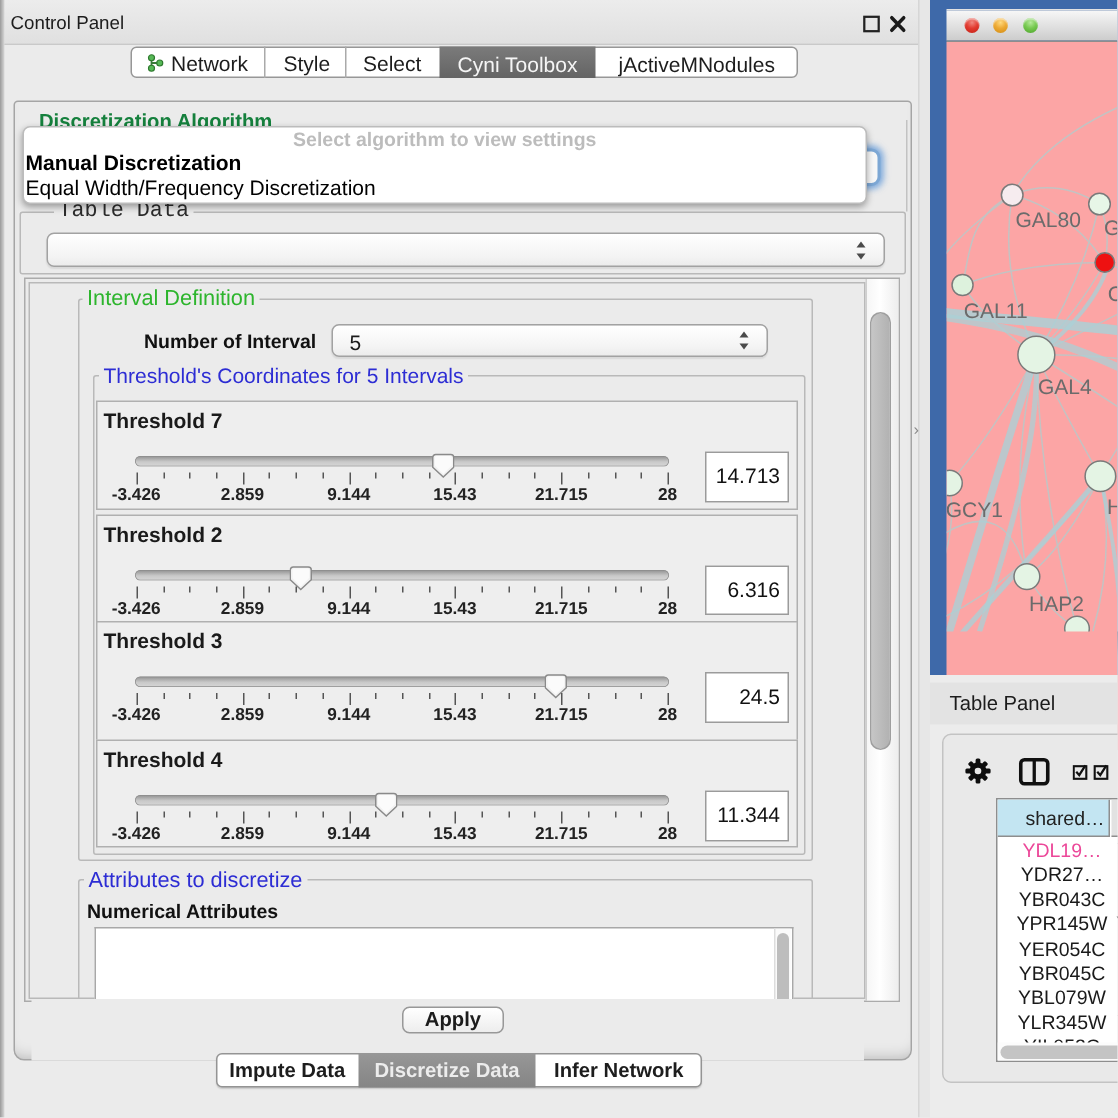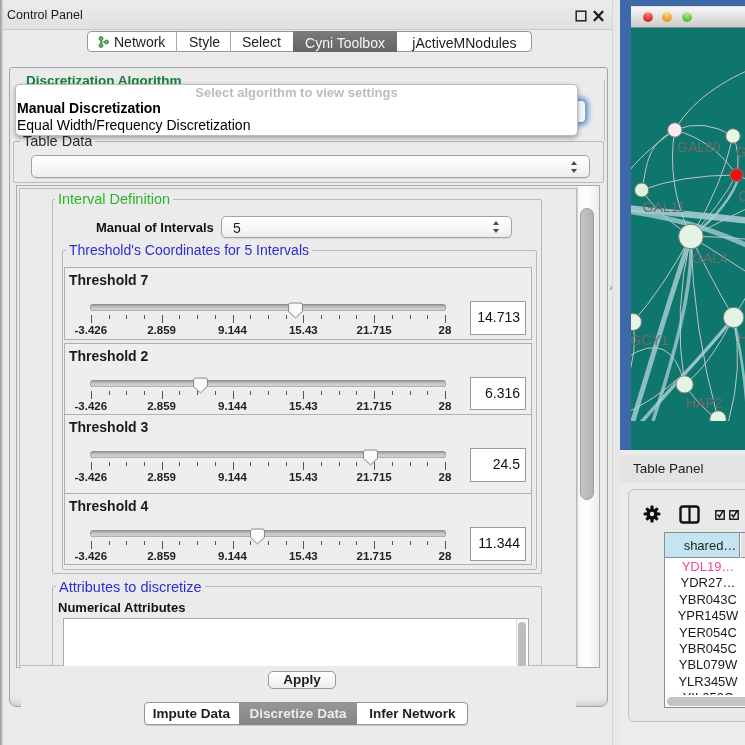--- a/index.html
+++ b/index.html
@@ -63,35 +63,35 @@
 
 <div class="abs" style="left:9px;top:67px;width:599px;height:640px;border:1px solid #a5a5a5;border-radius:3px 3px 7px 7px;background:#ebebeb;box-shadow:inset 0 -8px 10px -8px rgba(0,0,0,0.25);"></div>
 
 <div class="abs" style="left:26px;top:73px;font-size:13.5px;font-weight:bold;color:#15803d;">Discretization Algorithm</div>
 
 <div class="abs" style="left:570px;top:99px;width:17px;height:25px;border-radius:6px;background:#f7f7f7;border:2px solid #7da7d4;box-shadow:0 0 4px 2px rgba(85,145,215,0.75);"></div>
 
 <div class="abs" style="left:604px;top:80px;width:1px;height:61px;background:#c2c2c2;"></div>
 
 <div class="groupline" style="left:13px;top:141px;width:591px;height:42px;"></div>
-<div class="gtitle" style="left:20px;top:134px;color:#2c2c2c;">Table Data</div>
+<div class="gtitle" style="left:36px;top:134px;color:#2c2c2c;font-family:Liberation Mono, monospace;">Table Data</div>
 <div class="combo abs" style="left:31px;top:155px;width:559px;height:23px;">
   <div class="spin"></div>
 </div>
 
 <div class="abs" style="left:16px;top:185px;width:584px;height:483px;border:1px solid #ababab;"></div>
 <div class="abs" style="left:19px;top:188px;width:558px;height:478px;border:1px solid #b9b9b9;background:#ebebeb;"></div>
 
 <div class="abs" style="left:577px;top:186px;width:22px;height:481px;background:linear-gradient(90deg,#f6f6f6,#ffffff 40%,#ededed);border-left:1px solid #cfcfcf;"></div>
 <div class="abs" style="left:580px;top:208px;width:14px;height:292px;background:linear-gradient(90deg,#c6c6c6,#b2b2b2);border:1px solid #9f9f9f;border-radius:7px;"></div>
 
 <div class="groupline" style="left:52px;top:199px;width:490px;height:375px;"></div>
 <div class="gtitle" style="left:55px;top:192px;color:#2db52d;">Interval Definition</div>
 
-<div class="abs" style="left:96px;top:220px;font-size:13px;font-weight:bold;color:#111;">Manual of Intervals</div>
+<div class="abs" style="left:96px;top:220px;font-size:13px;font-weight:bold;color:#111;">Number of Interval</div>
 <div class="combo abs" style="left:221px;top:216px;width:291px;height:22px;">
   <div class="abs" style="left:11px;top:3px;font-size:14px;color:#1b1b1b;">5</div>
   <div class="spin"></div>
 </div>
 
 <div class="groupline" style="left:62px;top:250px;width:475px;height:320px;"></div>
 <div class="gtitle" style="left:66px;top:243px;color:#2d2dd4;font-size:14px;">Threshold's Coordinates for 5 Intervals</div>
 
 <div class="tbox" style="top:267px;height:72.5px;">
   <div class="tt">Threshold 7</div>
@@ -282,21 +282,21 @@
 
 <div class="abs" style="left:620px;top:0;width:125px;height:450px;background:#3e69a9;"></div>
 
 <div class="abs" style="left:631px;top:6px;width:114px;height:22px;background:linear-gradient(#f7f7f7,#cccccc);border-top:1px solid #e2e2e2;border-bottom:1px solid #8d8d8d;"></div>
 <div class="abs" style="left:643px;top:12px;width:10px;height:10px;border-radius:50%;background:radial-gradient(circle at 50% 30%, #f08880 0%, #e23b30 45%, #c21d14 100%);box-shadow:inset 0 1px 1px rgba(255,255,255,0.6);"></div>
 <div class="abs" style="left:662px;top:12px;width:10px;height:10px;border-radius:50%;background:radial-gradient(circle at 50% 30%, #ffd97e 0%, #eda933 45%, #d08a12 100%);box-shadow:inset 0 1px 1px rgba(255,255,255,0.6);"></div>
 <div class="abs" style="left:682px;top:12px;width:10px;height:10px;border-radius:50%;background:radial-gradient(circle at 50% 30%, #b6e99a 0%, #76c94f 45%, #4ba12a 100%);box-shadow:inset 0 1px 1px rgba(255,255,255,0.6);"></div>
 
 <div class="abs" style="left:633px;top:421px;width:112px;height:17px;background:linear-gradient(#243f66,rgba(62,105,169,0));"></div>
 
-<div class="abs" style="left:631px;top:28px;width:114px;height:472px;background:#0f766e;overflow:hidden;">
+<div class="abs" style="left:631px;top:28px;width:114px;height:472px;background:#fca5a5;overflow:hidden;">
 <svg width="114" height="393" viewBox="0 0 114 393" style="position:absolute;left:0;top:0;">
 <path d="M 43.799999999999955,102 C 63.799999999999955,67 103.79999999999995,47 130,37" fill="none" stroke="#c3c3c3" stroke-width="1"></path>
 <path d="M 43.799999999999955,102 C 13.799999999999955,117 15.700000000000045,142 10.700000000000045,162" fill="none" stroke="#c3c3c3" stroke-width="1"></path>
 <path d="M 43.799999999999955,102 Q 82.64999999999998,112.5 105.5,147" fill="none" stroke="#c3c3c3" stroke-width="1"></path>
 <path d="M 43.799999999999955,102 Q 72.89999999999998,90 102,108" fill="none" stroke="#c3c3c3" stroke-width="1"></path>
 <path d="M 43.799999999999955,102 Q 8.799999999999955,127 -5,147" fill="none" stroke="#c3c3c3" stroke-width="1"></path>
 <path d="M 43.799999999999955,102 Q 34.89999999999998,155.25 59.89999999999998,208.5" fill="none" stroke="#c3c3c3" stroke-width="1"></path>
 <path d="M 10.700000000000045,162 Q 25.30000000000001,185.25 59.89999999999998,208.5" fill="none" stroke="#c3c3c3" stroke-width="1"></path>
 <path d="M 10.700000000000045,162 Q 50.700000000000045,147 105.5,147" fill="none" stroke="#c3c3c3" stroke-width="1"></path>
 <path d="M 59.89999999999998,208.5 Q 88.69999999999999,177.75 105.5,147" fill="none" stroke="#c3c3c3" stroke-width="1"></path>

